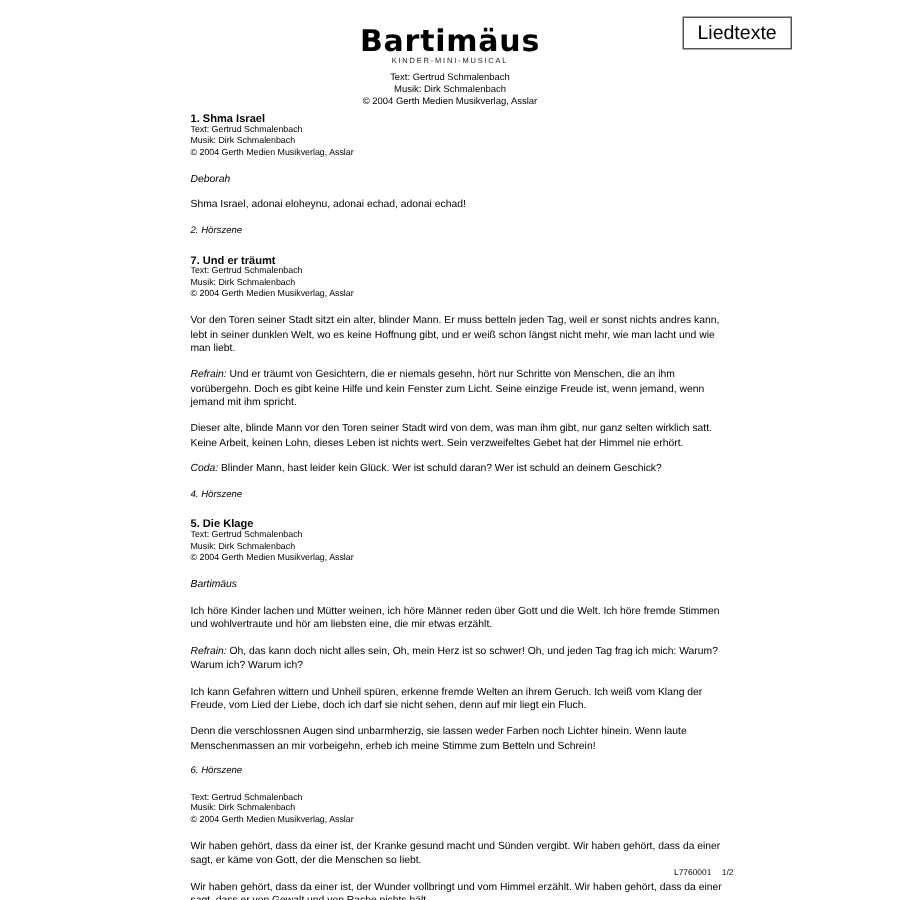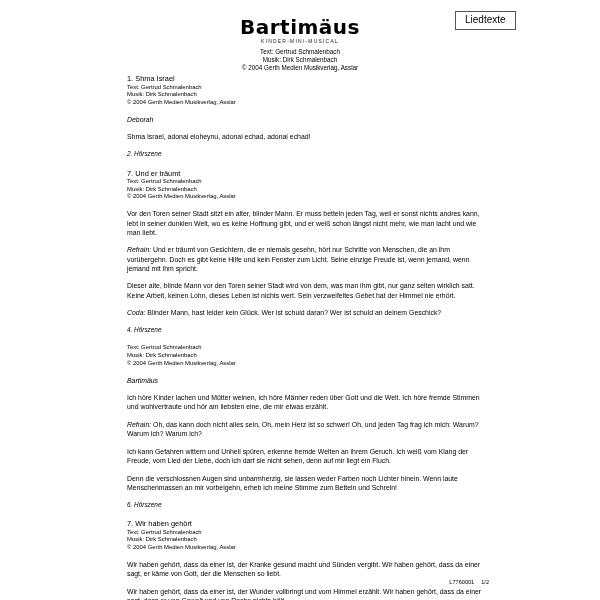--- a/index.html
+++ b/index.html
@@ -13,21 +13,21 @@
     position: absolute; top: 0; left: 0;
     width: 600px; height: 600px;
     background: #ffffff;
     overflow: hidden;
   }
   .badge {
     position: absolute; top: 11px; left: 455px;
     border: 1px solid #555;
     background: #fff;
     padding: 3px 9px 4px 9px;
-    font-size: 10px;
+    font-size: 13px;
     line-height: 1;
   }
   .header {
     position: absolute; top: 17px; left: 0;
     width: 600px; text-align: center;
   }
   .logo-title {
     font-family: "DejaVu Sans", sans-serif;
     font-size: 20px; font-weight: bold;
     letter-spacing: 0.5px; line-height: 1;
@@ -38,21 +38,21 @@
   }
   .header-credits {
     margin-top: 4px;
     font-size: 6.3px; line-height: 1.3;
   }
   .songs {
     position: absolute; top: 74px; left: 127px;
     width: 358px;
   }
   .song { margin-bottom: 10px; }
-  .song-title { font-size: 7.4px; font-weight: normal; line-height: 1.3; }
+  .song-title { font-size: 7.4px; font-weight: bold; line-height: 1.3; }
   .credit { font-size: 5.9px; line-height: 1.28; }
   .block { margin: 8.5px 0 0 0; font-size: 6.9px; line-height: 1.33; }
   .character { font-style: italic; }
   .scene { font-style: italic; font-size: 6.4px; }
   .prefix { font-style: italic; }
   .footer {
     position: absolute; top: 579px; left: 0; width: 489px;
     text-align: right; font-size: 5.6px;
   }
   .footer .sep { display: inline-block; width: 7px; }
@@ -89,32 +89,32 @@
         <div class="credit">Text: Gertrud Schmalenbach</div>
         <div class="credit">Musik: Dirk Schmalenbach</div>
         <div class="credit">© 2004 Gerth Medien Musikverlag, Asslar</div>
         <p class="block plain">Vor den Toren seiner Stadt sitzt ein alter, blinder Mann. Er muss betteln jeden Tag, weil er sonst nichts andres kann, lebt in seiner dunklen Welt, wo es keine Hoffnung gibt, und er weiß schon längst nicht mehr, wie man lacht und wie man liebt.</p>
         <p class="block plain"><span class="prefix">Refrain: </span>Und er träumt von Gesichtern, die er niemals gesehn, hört nur Schritte von Menschen, die an ihm vorübergehn. Doch es gibt keine Hilfe und kein Fenster zum Licht. Seine einzige Freude ist, wenn jemand, wenn jemand mit ihm spricht.</p>
         <p class="block plain">Dieser alte, blinde Mann vor den Toren seiner Stadt wird von dem, was man ihm gibt, nur ganz selten wirklich satt. Keine Arbeit, keinen Lohn, dieses Leben ist nichts wert. Sein verzweifeltes Gebet hat der Himmel nie erhört.</p>
         <p class="block plain"><span class="prefix">Coda: </span>Blinder Mann, hast leider kein Glück. Wer ist schuld daran? Wer ist schuld an deinem Geschick?</p>
         <p class="block scene">4. Hörszene</p>
       </section>
       <section class="song">
+        <div class="song-title">5. Die Klage</div>
         <div class="credit">Text: Gertrud Schmalenbach</div>
         <div class="credit">Musik: Dirk Schmalenbach</div>
         <div class="credit">© 2004 Gerth Medien Musikverlag, Asslar</div>
         <p class="block character">Bartimäus</p>
         <p class="block plain">Ich höre Kinder lachen und Mütter weinen, ich höre Männer reden über Gott und die Welt. Ich höre fremde Stimmen und wohlvertraute und hör am liebsten eine, die mir etwas erzählt.</p>
         <p class="block plain"><span class="prefix">Refrain: </span>Oh, das kann doch nicht alles sein, Oh, mein Herz ist so schwer! Oh, und jeden Tag frag ich mich: Warum? Warum ich? Warum ich?</p>
         <p class="block plain">Ich kann Gefahren wittern und Unheil spüren, erkenne fremde Welten an ihrem Geruch. Ich weiß vom Klang der Freude, vom Lied der Liebe, doch ich darf sie nicht sehen, denn auf mir liegt ein Fluch.</p>
         <p class="block plain">Denn die verschlossnen Augen sind unbarmherzig, sie lassen weder Farben noch Lichter hinein. Wenn laute Menschenmassen an mir vorbeigehn, erheb ich meine Stimme zum Betteln und Schrein!</p>
         <p class="block scene">6. Hörszene</p>
       </section>
       <section class="song">
-        <div class="song-title">7. Wir haben gehört</div>
         <div class="credit">Text: Gertrud Schmalenbach</div>
         <div class="credit">Musik: Dirk Schmalenbach</div>
         <div class="credit">© 2004 Gerth Medien Musikverlag, Asslar</div>
         <p class="block plain">Wir haben gehört, dass da einer ist, der Kranke gesund macht und Sünden vergibt. Wir haben gehört, dass da einer sagt, er käme von Gott, der die Menschen so liebt.</p>
         <p class="block plain">Wir haben gehört, dass da einer ist, der Wunder vollbringt und vom Himmel erzählt. Wir haben gehört, dass da einer sagt, dass er von Gewalt und von Rache nichts hält.</p>
       </section>
     </div>
 
   <div class="footer">
     <span>L7760001</span><span class="sep"></span><span>1/2</span>

